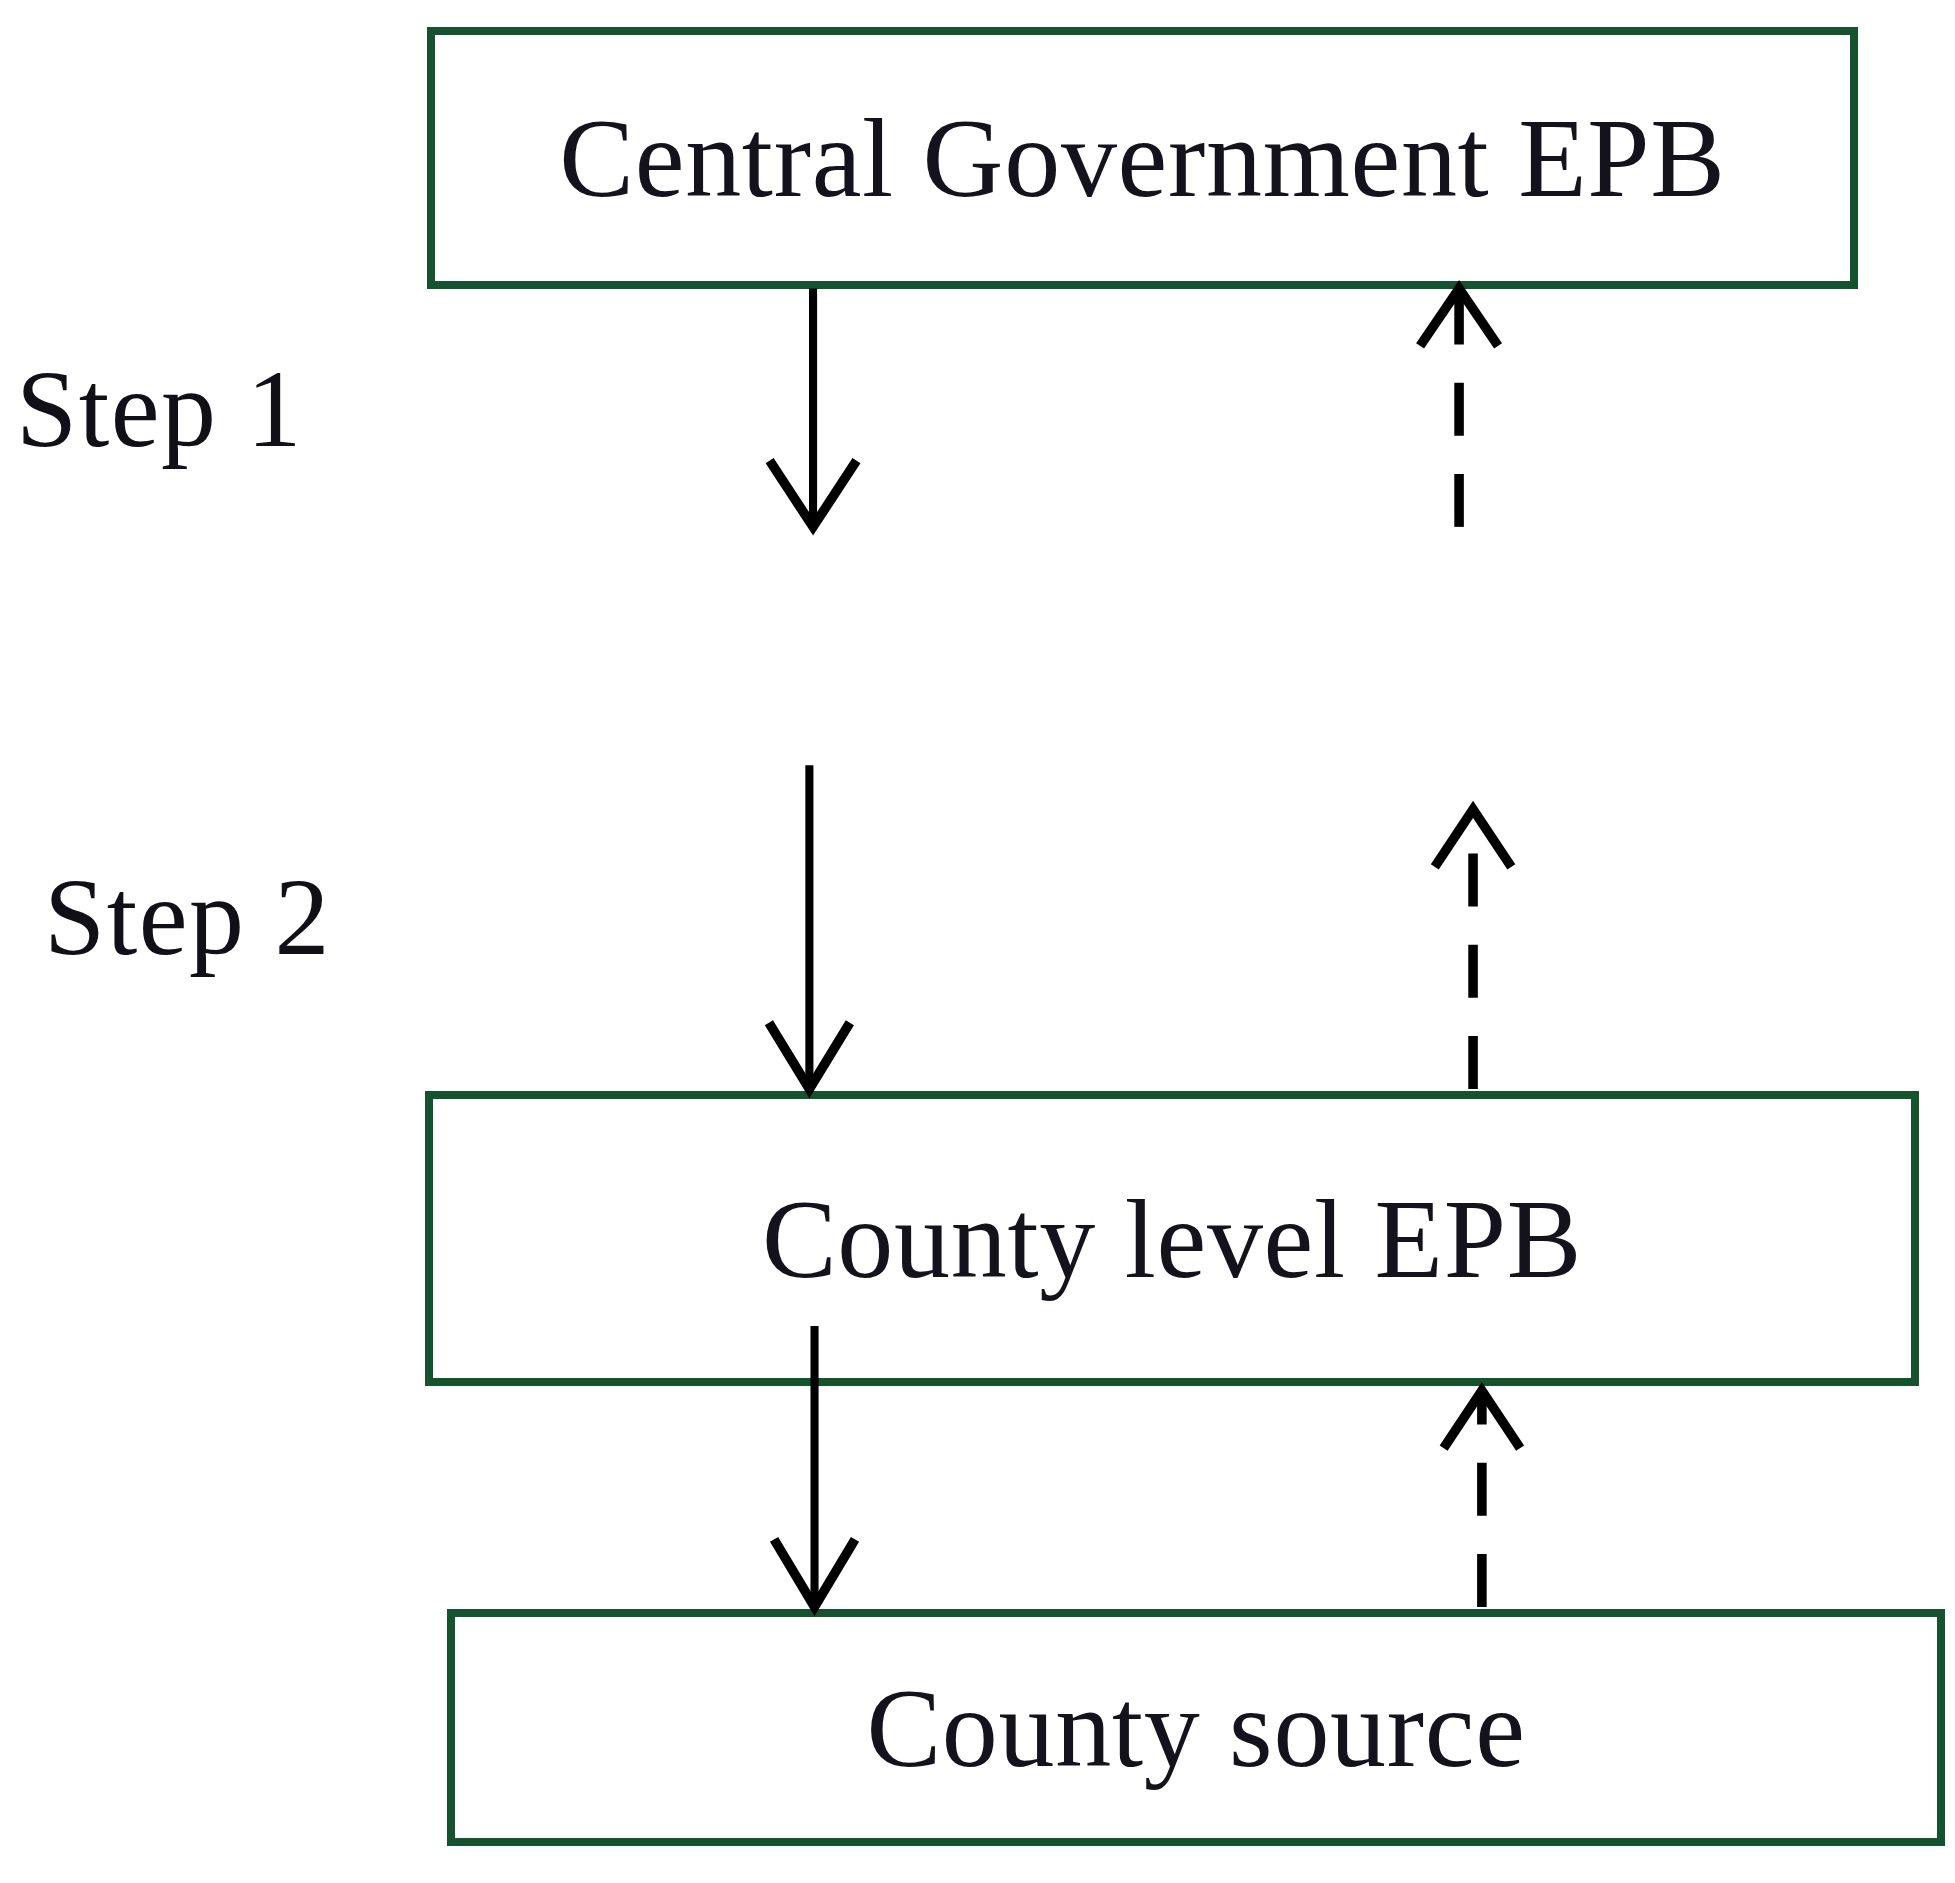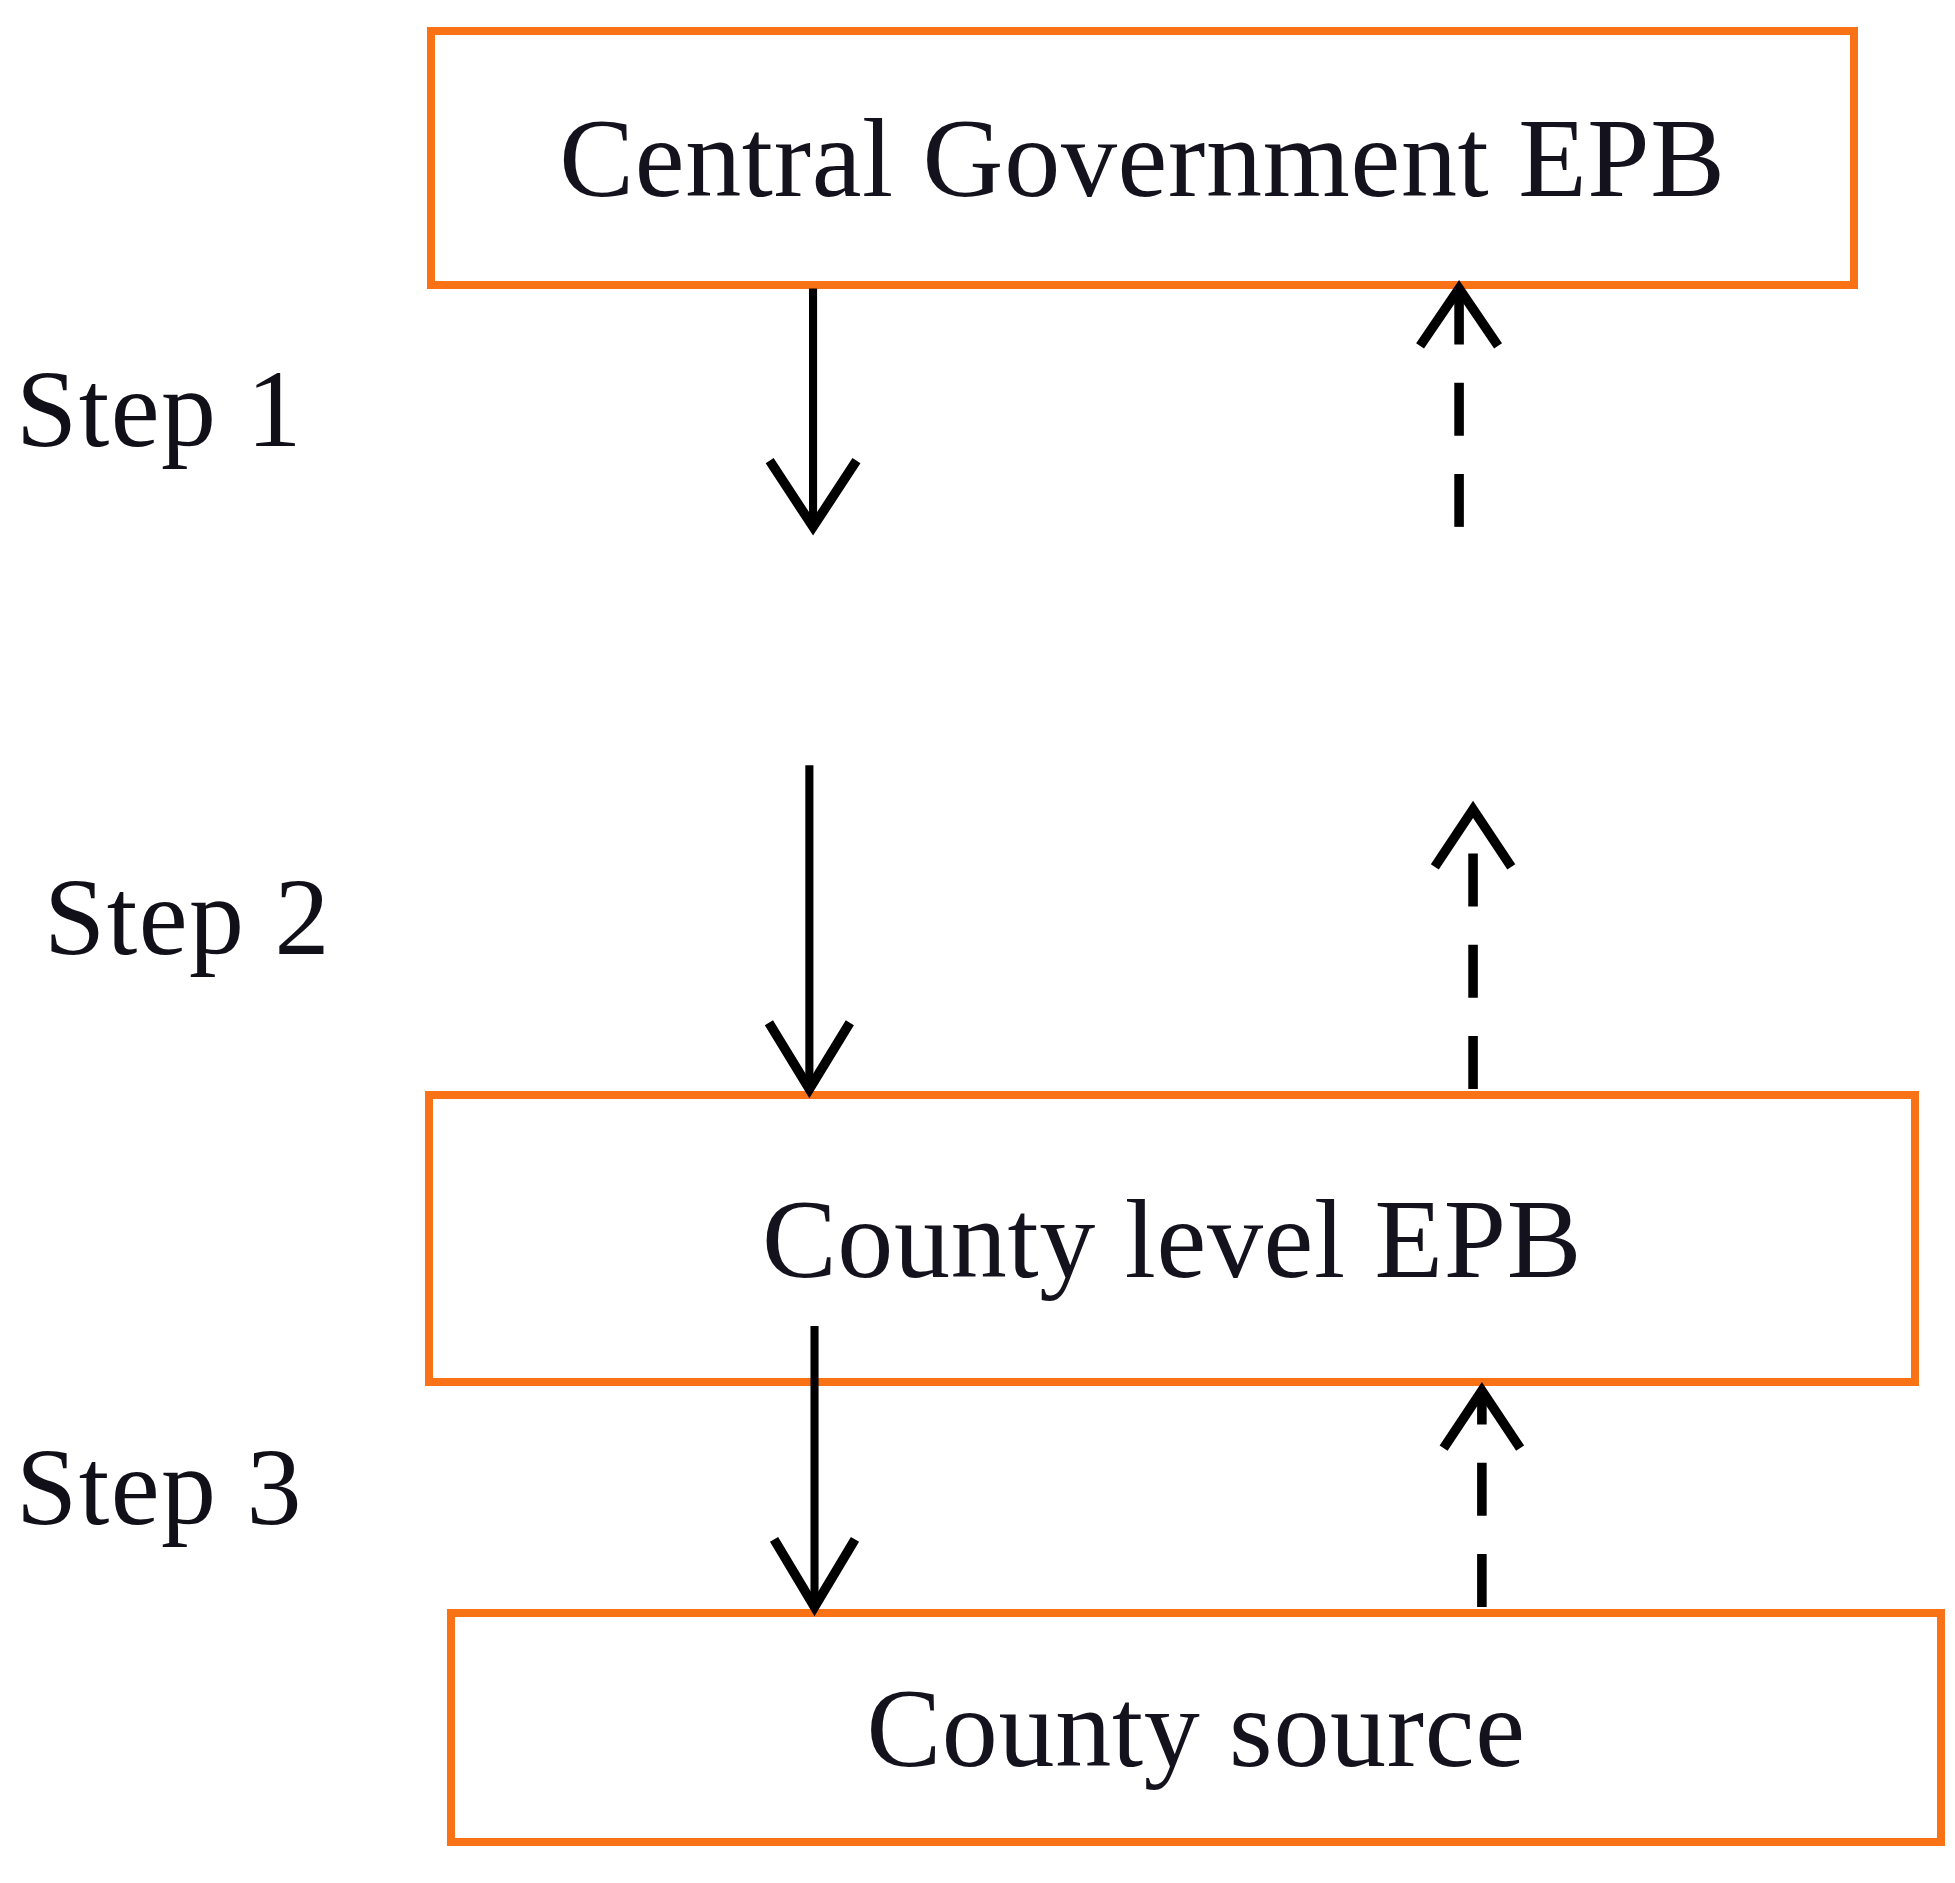--- a/index.html
+++ b/index.html
@@ -26,21 +26,21 @@
     line-height: 1;
     letter-spacing: 1.5px;
     white-space: nowrap;
     -webkit-font-smoothing: none;
   }
   
   .node {
     position: absolute;
     box-sizing: border-box;
     background: #ffffff;
-    border: 8px solid #f97316;
+    border: 8px solid #14532d;
     display: flex;
     align-items: center;
     justify-content: center;
   }
   .node-label {
     font-family: "Liberation Serif", "DejaVu Serif", serif;
     color: #14121c;
     font-size: 112px;
     line-height: 1;
     white-space: nowrap;
@@ -76,21 +76,20 @@
 </style>
 </head>
 <body>
 
 <div id="canvas">
 
   <div class="step-label" style="left:16px; top:346px;margin-top:8px;">Step 1</div>
 
   <div class="step-label" style="left:16px; top:862px;margin-left:28px;">Step 2</div>
 
-  <div class="step-label" style="left:16px; top:1432px;">Step 3</div>
 
   <div class="node" style="left:427px; top:26.5px; width:1431px; height:262px;">
     <span class="node-label">Central Government EPB</span>
   </div>
 
 
   <div class="node" style="left:425px; top:1091px; width:1494px; height:295px;">
     <span class="node-label">County level EPB</span>
   </div>
 

